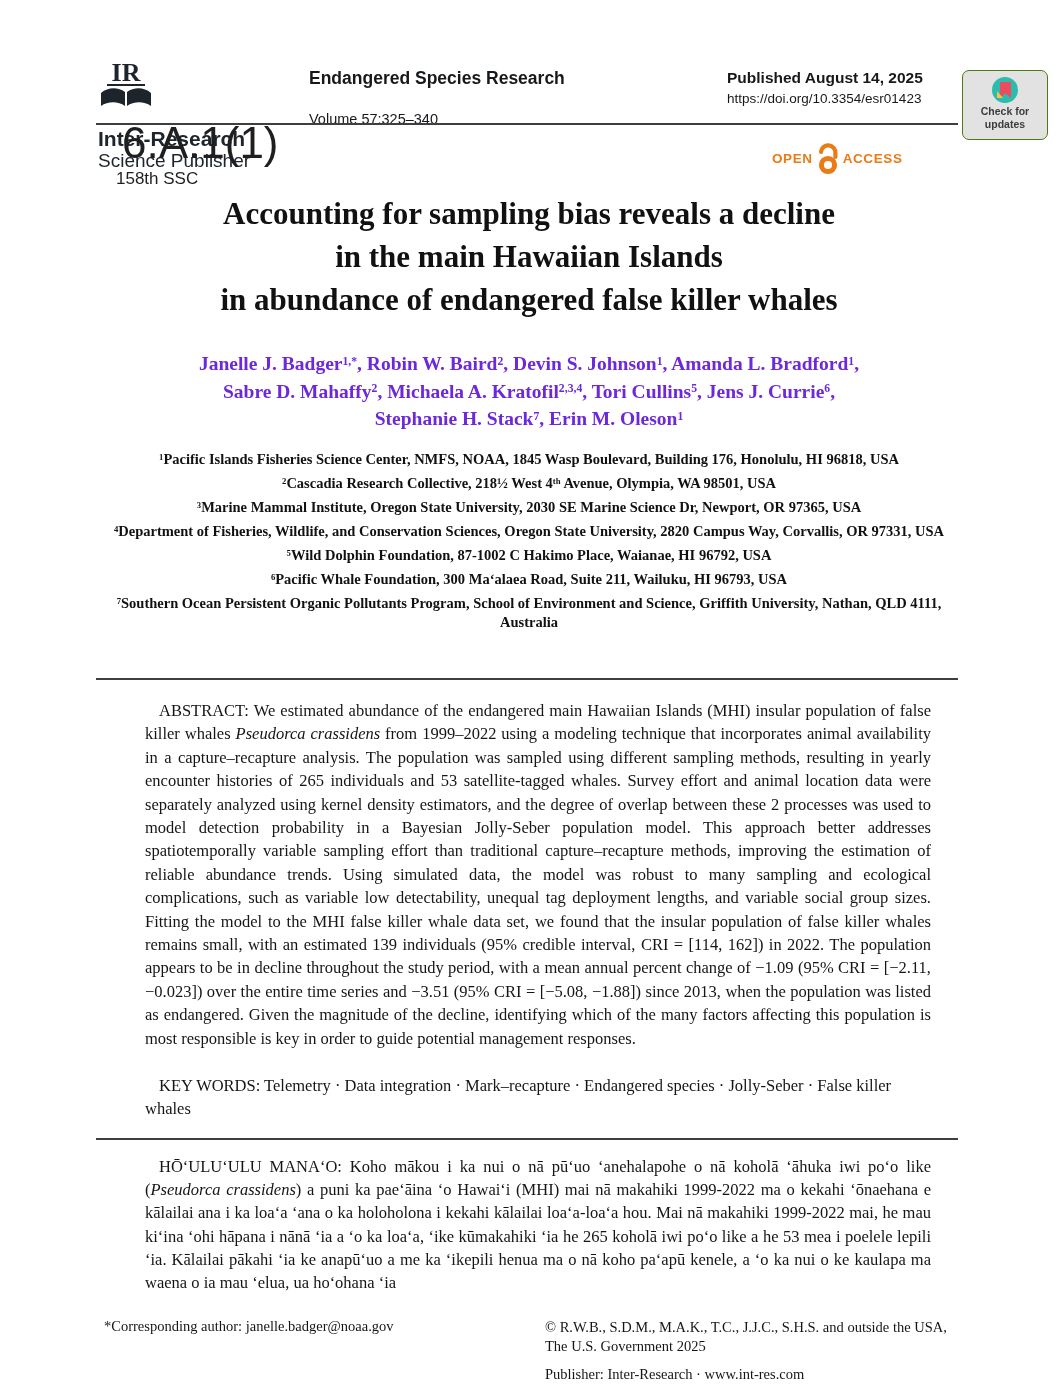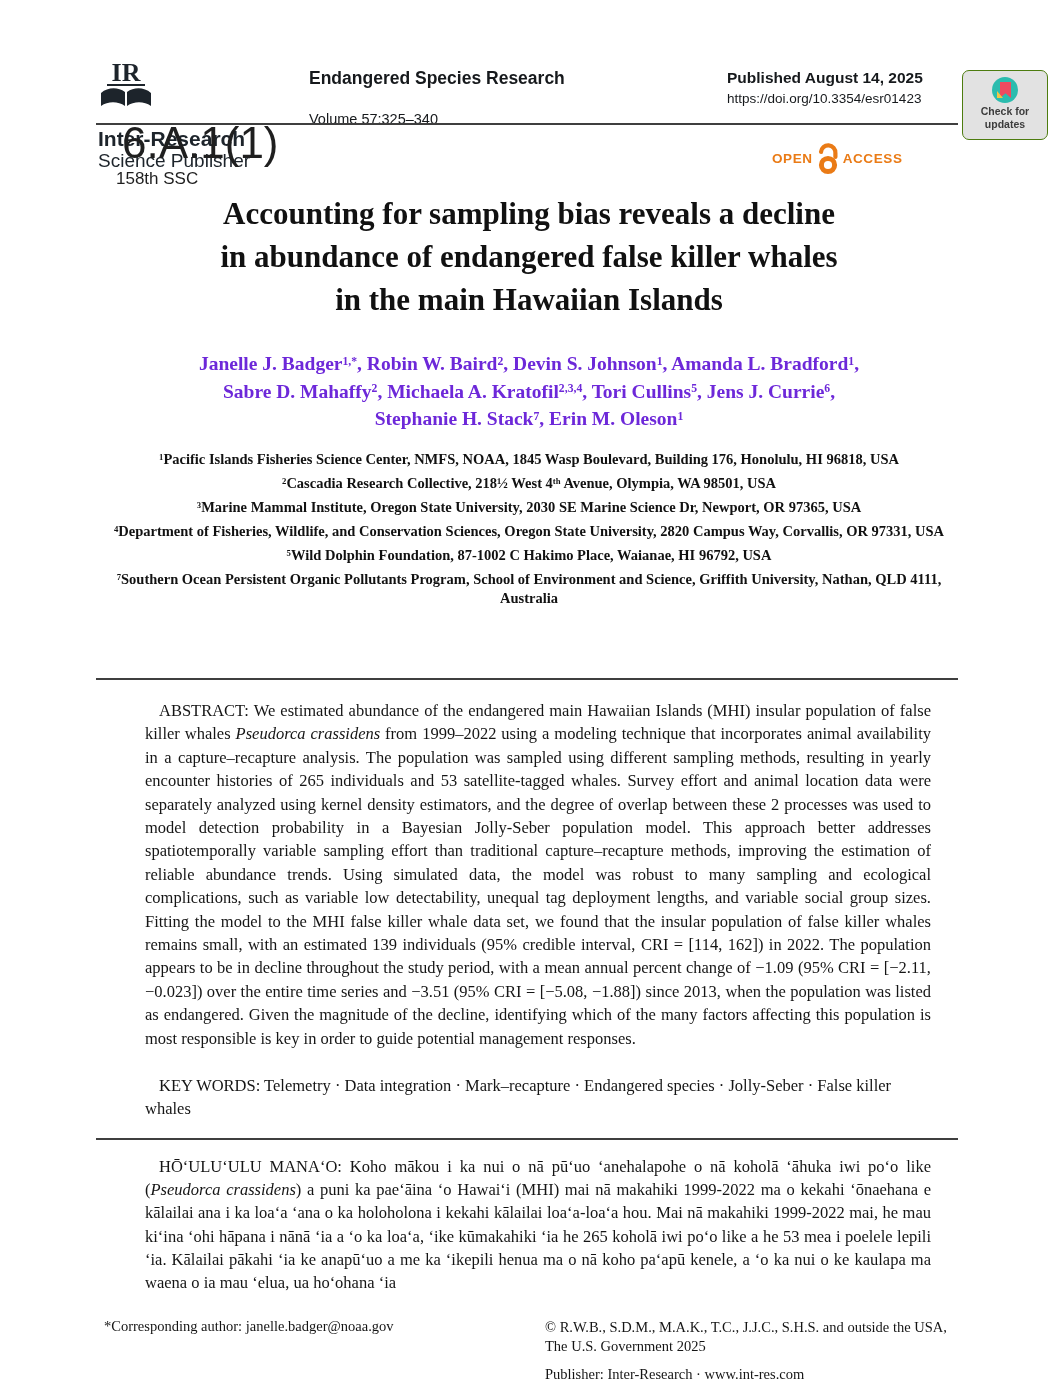--- a/index.html
+++ b/index.html
@@ -117,36 +117,37 @@
     <span>OPEN</span>
     <svg class="oa-lock" viewBox="0 0 24 34" aria-hidden="true">
       <path d="M5 11 A 7.2 7.2 0 0 1 19.4 12 L 19.4 16" fill="none" stroke="#ea7b16" stroke-width="4.2" stroke-linecap="round"></path>
       <circle cx="12" cy="24" r="6.6" fill="none" stroke="#ea7b16" stroke-width="5"></circle>
     </svg>
     <span>ACCESS</span>
   </div>
 
   <h1 class="title">
     <div>Accounting for sampling bias reveals a decline</div>
+    <div>in the main Hawaiian Islands</div>
     <div>in abundance of endangered false killer whales</div>
-    <div>in the main Hawaiian Islands</div>
   </h1>
 
   <div class="authors">
     <div><span>Janelle J. Badger</span><sup>1,*</sup><span>, Robin W. Baird</span><sup>2</sup><span>, Devin S. Johnson</span><sup>1</sup><span>, Amanda L. Bradford</span><sup>1</sup><span>,</span></div>
     <div><span>Sabre D. Mahaffy</span><sup>2</sup><span>, Michaela A. Kratofil</span><sup>2,3,4</sup><span>, Tori Cullins</span><sup>5</sup><span>, Jens J. Currie</span><sup>6</sup><span>,</span></div>
     <div><span>Stephanie H. Stack</span><sup>7</sup><span>, Erin M. Oleson</span><sup>1</sup></div>
   </div>
 
   <div class="affiliations">
     <div class="affil"><sup>1</sup><span><span>Pacific Islands Fisheries Science Center, NMFS, NOAA, 1845 Wasp Boulevard, Building 176, Honolulu, HI 96818, USA</span></span></div>
     <div class="affil"><sup>2</sup><span><span>Cascadia Research Collective, 218½ West 4</span><sup>th</sup><span> Avenue, Olympia, WA 98501, USA</span></span></div>
     <div class="affil"><sup>3</sup><span><span>Marine Mammal Institute, Oregon State University, 2030 SE Marine Science Dr, Newport, OR 97365, USA</span></span></div>
     <div class="affil"><sup>4</sup><span><span>Department of Fisheries, Wildlife, and Conservation Sciences, Oregon State University, 2820 Campus Way, Corvallis, OR 97331, USA</span></span></div>
     <div class="affil"><sup>5</sup><span><span>Wild Dolphin Foundation, 87-1002 C Hakimo Place, Waianae, HI 96792, USA</span></span></div>
+    <div class="affil"><sup>6</sup><span><span>Pacific Whale Foundation, 300 Maʻalaea Road, Suite 211, Wailuku, HI 96793, USA</span></span></div>
     <div class="affil"><sup>7</sup><span><span>Southern Ocean Persistent Organic Pollutants Program, School of Environment and Science, Griffith University, Nathan, QLD 4111, Australia</span></span></div>
   </div>
 
   <div class="rule rule-2"></div>
 
   <p class="abstract"><span>ABSTRACT: We estimated abundance of the endangered main Hawaiian Islands (MHI) insular population of false killer whales </span><span class="it">Pseudorca crassidens</span><span> from 1999–2022 using a modeling technique that incorporates animal availability in a capture–recapture analysis. The population was sampled using different sampling methods, resulting in yearly encounter histories of 265 individuals and 53 satellite-tagged whales. Survey effort and animal location data were separately analyzed using kernel density estimators, and the degree of overlap between these 2 processes was used to model detection probability in a Bayesian Jolly-Seber population model. This approach better addresses spatiotemporally variable sampling effort than traditional capture–recapture methods, improving the estimation of reliable abundance trends. Using simulated data, the model was robust to many sampling and ecological complications, such as variable low detectability, unequal tag deployment lengths, and variable social group sizes. Fitting the model to the MHI false killer whale data set, we found that the insular population of false killer whales remains small, with an estimated 139 individuals (95% credible interval, CRI = [114, 162]) in 2022. The population appears to be in decline throughout the study period, with a mean annual percent change of −1.09 (95% CRI = [−2.11, −0.023]) over the entire time series and −3.51 (95% CRI = [−5.08, −1.88]) since 2013, when the population was listed as endangered. Given the magnitude of the decline, identifying which of the many factors affecting this population is most responsible is key in order to guide potential management responses.</span></p>
 
   <p class="keywords">KEY WORDS:  Telemetry · Data integration · Mark–recapture · Endangered species · Jolly-Seber · False killer whales</p>
 
   <div class="rule rule-3"></div>

